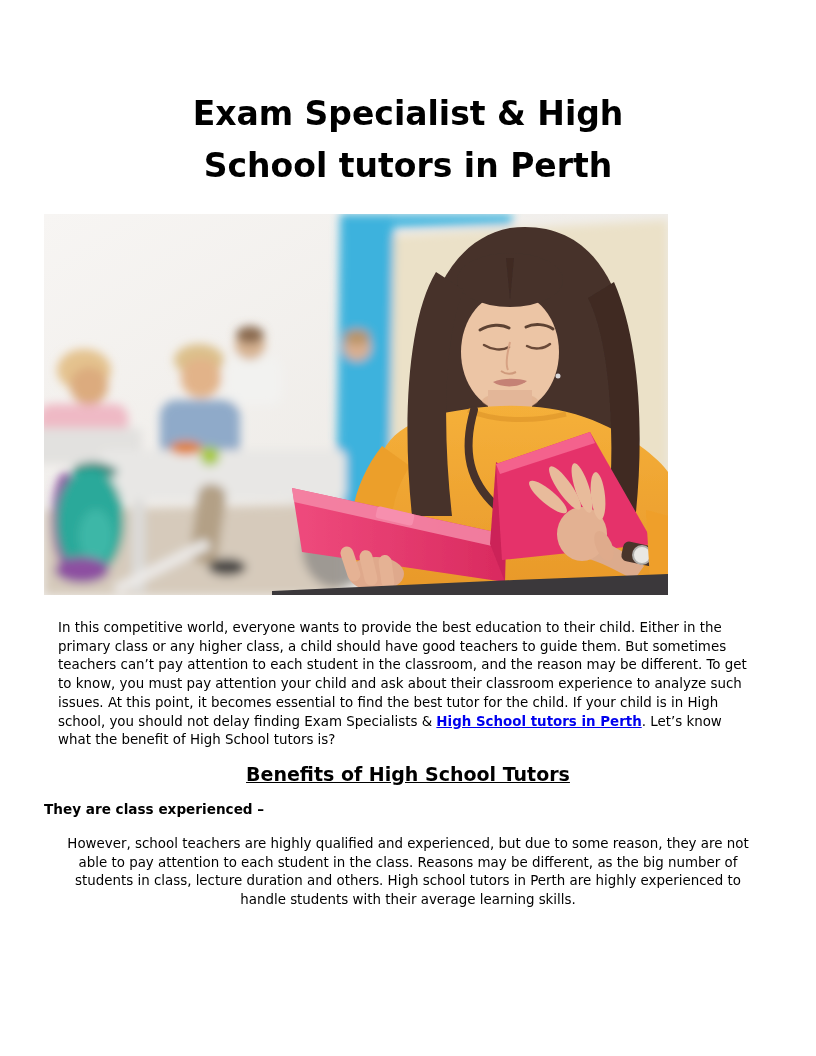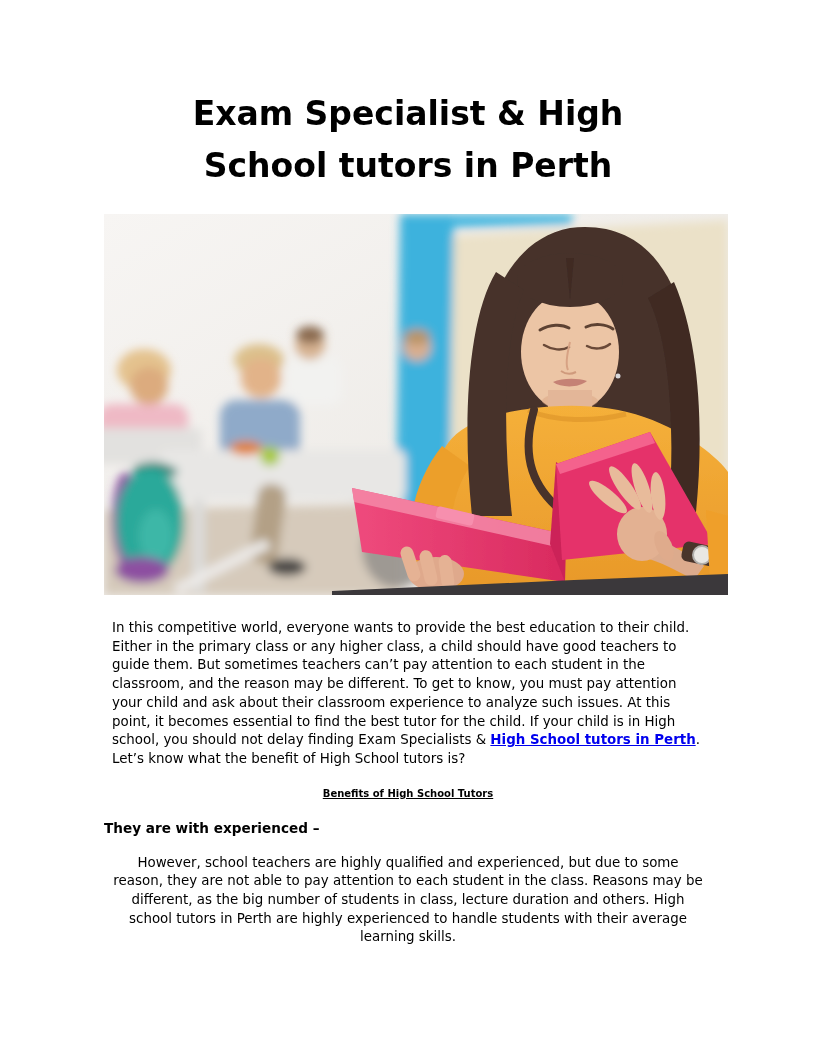--- a/index.html
+++ b/index.html
@@ -3,37 +3,37 @@
 <meta charset="utf-8">
 <style>
   html, body { margin:0; padding:0; }
   body {
     width:816px; height:1056px;
     background:#ffffff;
     font-family:"DejaVu Sans","Liberation Sans",sans-serif;
     color:#000;
     overflow:hidden;
   }
-  .page { padding:0 104px; box-sizing:border-box; width:816px; }
+  .page { padding:0 44px; box-sizing:border-box; width:816px; }
   .title {
     font-size:33px; line-height:52px; font-weight:bold;
     text-align:center; margin:88px auto 0; max-width:545px;
   }
   .hero {
     width:624px; height:381px; margin:22px 0 0;
     overflow:hidden; position:relative; background:#f2f0ed;
   }
   .hero svg { display:block; }
   .body-text {
-    font-size:13.4px; line-height:18.7px; margin:24px 8px 0;
+    font-size:13.4px; line-height:18.7px; margin:24px 14px 0;
     text-align:left;
   }
   .doc-link { color:#0000ee; font-weight:bold; text-decoration:underline; cursor:pointer; }
   .section-heading {
-    font-size:10px; line-height:19px; font-weight:bold;
+    font-size:19px; line-height:19px; font-weight:bold;
     text-decoration:underline; text-align:center; margin:15px 0 0;
   }
   .benefit-heading {
     font-size:13.6px; line-height:19px; font-weight:bold; margin:16px 0 0;
   }
   .mt16 { margin-top:16px;text-align:center; }
 </style>
 </head>
 <body>
 
@@ -154,17 +154,17 @@
         <polygon points="602,296 624,302 624,372 606,368" fill="#ef9f2b"></polygon>
         <polygon points="228,381 624,381 624,360 470,366 228,377" fill="#3a373a"></polygon>
       </g>
     </svg>
   </div>
 
   <p class="body-text"><span>In this competitive world, everyone wants to provide the best education to their child. Either in the primary class or any higher class, a child should have good teachers to guide them. But sometimes teachers can’t pay attention to each student in the classroom, and the reason may be different. To get to know, you must pay attention your child and ask about their classroom experience to analyze such issues. At this point, it becomes essential to find the best tutor for the child. If your child is in High school, you should not delay finding Exam Specialists &amp; </span><a class="doc-link" href="#">High School tutors in Perth</a><span>. Let’s know what the benefit of High School tutors is?</span></p>
 
   <h2 class="section-heading">Benefits of High School Tutors</h2>
 
-  <h3 class="benefit-heading">They are with experienced –</h3>
+  <h3 class="benefit-heading">They are class experienced –</h3>
 
   <p class="body-text mt16">However, school teachers are highly qualified and experienced, but due to some reason, they are not able to pay attention to each student in the class. Reasons may be different, as the big number of students in class, lecture duration and others. High school tutors in Perth are highly experienced to handle students with their average learning skills.</p>
 
 </div>
 
 </body></html>

